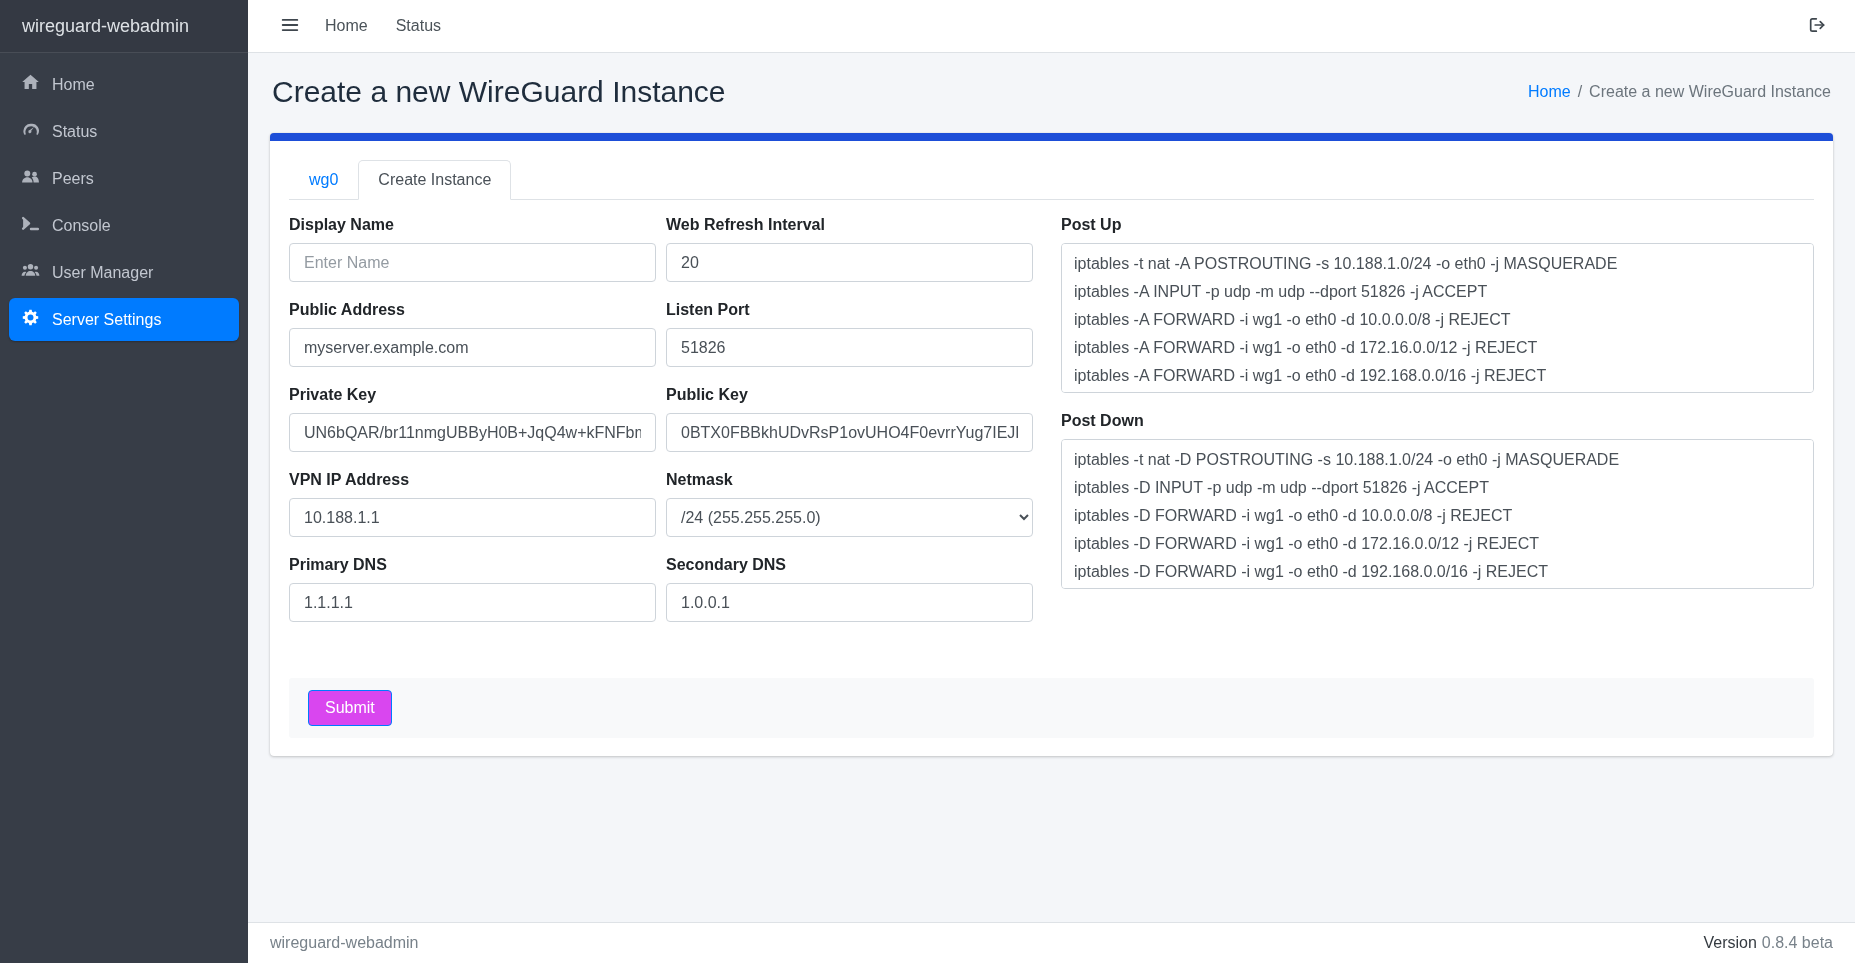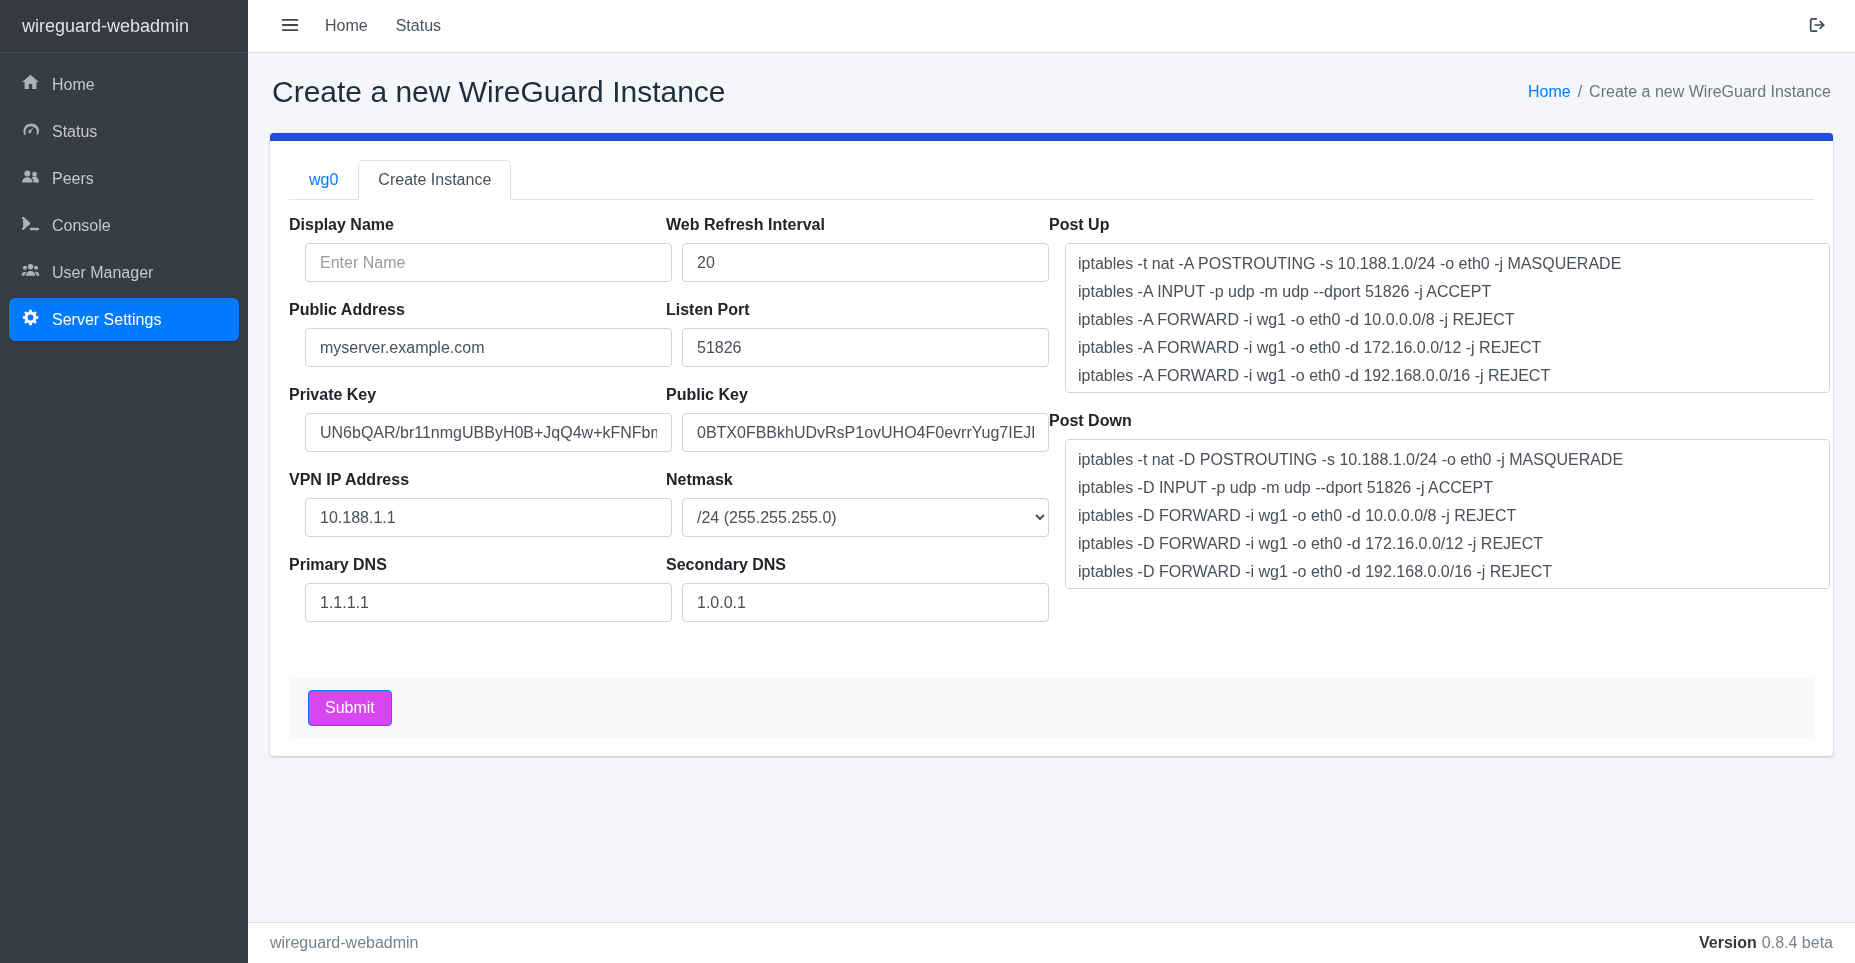--- a/index.html
+++ b/index.html
@@ -63,31 +63,31 @@
 
   .tabs { display: flex; border-bottom: 1px solid #dee2e6; }
   .tab {
     padding: 10px 19px; font-size: 16px; cursor: pointer;
     border: 1px solid transparent; border-radius: 5px 5px 0 0; margin-bottom: -1px;
   }
   .tab-link { color: #007bff; }
   .tab.active { background: #fff; color: #495057; border-color: #dee2e6 #dee2e6 #fff #dee2e6; }
 
   
-  .form-area { display: flex; gap: 16px; padding-top: 16px; }
+  .form-area { display: flex; gap: 28px; padding-top: 16px; }
   .left-fields {
     flex: 0 0 744px; display: grid; grid-template-columns: 1fr 1fr;
     column-gap: 10px; align-content: start;
   }
   .right-fields { flex: 1; min-width: 0; }
   .form-group { margin-bottom: 19px; }
   label { display: block; font-weight: 700; font-size: 16px; margin-bottom: 9px; color: #212529; }
   .form-control {
     width: 100%; height: 39px; padding: 7px 14px; font-size: 16px; font-family: inherit;
-    color: #495057; border: 1px solid #ced4da; border-radius: 4px; background: #fff; outline: none; margin-left: 16px;
+    color: #495057; border: 1px solid #ced4da; border-radius: 4px; background: #fff; outline: none;
   }
   .form-control::placeholder { color: #949ba2; }
   select.form-control { padding: 7px 10px; color: #495057; }
   .split { display: flex; gap: 9px; }
   .split .form-group { flex: 1; }
 
   textarea.form-control {
     height: 150px; resize: none; white-space: pre; overflow: scroll;
     line-height: 28px; padding: 6px 12px; display: block;
   }
@@ -101,21 +101,21 @@
     background: #d946ef; color: #fff; border: 1px solid #007bff; border-radius: 4px;
     padding: 8px 16px; font-size: 16px; font-family: inherit; cursor: pointer;
   }
 
   
   .page-footer {
     height: 41px; background: #fff; border-top: 1px solid #dee2e6; flex-shrink: 0;
     display: flex; align-items: center; justify-content: space-between;
     padding: 0 22px; color: #78828a; font-size: 16px;
   }
-  .version-label { color: #343a40; font-weight: 700; margin-right: 5px; }
+  .version-label { color: #343a40; font-weight: 400; margin-right: 5px; }
   .version-value { color: #78828a; }
 </style>
 </head>
 <body>
 
 <div class="app">
 
   <aside class="sidebar">
     <div class="brand">wireguard-webadmin</div>
     <nav class="menu">

